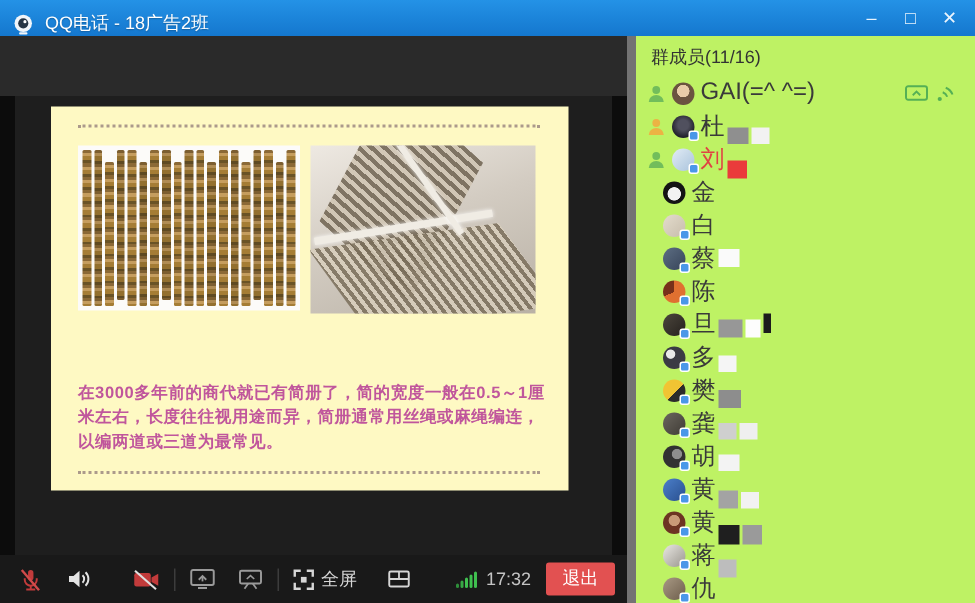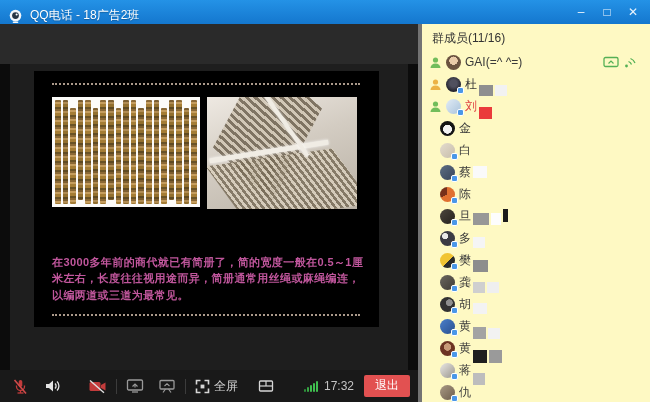--- a/index.html
+++ b/index.html
@@ -17,21 +17,21 @@
   
   .content { display:flex; height:378px; }
 
   
   .video-area { position:relative; width:418px; height:378px; background:#1e1e1e; }
   .top-band   { position:absolute; top:0; left:0; right:0; height:40px; background:#2a2a2a; }
   .side-shade { position:absolute; top:40px; bottom:32px; width:10px; background:#0c0c0c; }
   .side-shade.l { left:0; } .side-shade.r { right:0; }
 
   
-  .slide { position:absolute; left:34px; top:47px; width:345px; height:256px; background:#000000; }
+  .slide { position:absolute; left:34px; top:47px; width:345px; height:256px; background:#fef9c3; }
   .dotline { border-top:2px dotted #ab9a8b; width:308px; margin-left:18px; }
   .dotline.top { margin-top:12px; }
   .dotline.bottom { margin-top:11px; }
   .images-row { display:flex; margin:12px 0 0 18px; }
   .bamboo-strips { width:148px; height:110px; background:#fcfbf9; display:flex; padding:3px 2px; }
   .strip { flex:1; margin:0 1px; border-radius:1px;
            background:repeating-linear-gradient(180deg,#7c5e30 0 2px,#b08c54 2px 4px,#93702f 4px 7px,#5f4a22 7px 9px); }
   .strip:nth-child(odd){ filter:brightness(1.12); }
   .strip:nth-child(4n){ height:96%; } .strip:nth-child(3n){ height:92%; align-self:flex-end; }
   .bamboo-photo { width:150px; height:112px; margin-left:7px; position:relative; overflow:hidden;
@@ -51,29 +51,29 @@
              display:flex; align-items:center; }
   .tb-icon { display:flex; align-items:center; justify-content:center; cursor:default; }
   .tb-div { width:1px; height:15px; background:#3c3c3c; margin:0 9px; }
   .tb-label { color:#d6d6d6; font-size:12px; margin-left:4px; }
   .signal { display:flex; align-items:flex-end; height:12px; margin-left:auto; }
   .sigbar { width:2px; margin-right:1px; border-radius:1px; }
   .time { color:#c4c4c4; font-size:12px; margin-left:5px; }
   .exit-btn { margin:0 8px 0 10px; padding:2px 11px 3px; border-radius:2px; color:#fff; font-size:12px; cursor:default; }
 
   
-  .members-panel { width:232px; height:378px; background:#fef9c3; border-left:4px solid #737373; overflow:hidden; }
+  .members-panel { width:232px; height:378px; background:#bef264; border-left:6px solid #737373; overflow:hidden; }
   .panel-header { padding:6px 0 4px 10px; font-size:12px; color:#333; }
   .member-row { height:22px; display:flex; align-items:center; padding-left:7px; }
   .presence { width:13px; height:13px; margin-right:4px; flex:none; }
   .no-presence { margin-left:11px; }
   .avatar { position:relative; width:15px; height:15px; border-radius:50%; margin-right:4px; flex:none; }
   .badge { position:absolute; right:-3px; bottom:-2px; width:7px; height:7px; border-radius:2px;
            background:#4a97e8; border:1px solid #fff; }
-  .m-name { font-size:12px; color:#3a3a3a; white-space:nowrap; }
+  .m-name { font-size:16px; color:#3a3a3a; white-space:nowrap; }
   .censor { display:inline-block; margin-left:2px; flex:none; }
   .row-icons { margin-left:auto; margin-right:14px; display:flex; align-items:center; gap:5px; }
 
   
   .av-photo-brown { background:radial-gradient(circle at 50% 38%,#e9cba9 0 34%,#6b5340 36% 72%,#43342a 100%); }
   .av-dark-navy   { background:radial-gradient(circle at 50% 42%,#50505e 0 30%,#22222c 70%); }
   .av-light-blue  { background:linear-gradient(135deg,#e2ecf5,#a9c3dc); }
   .av-black-white { background:radial-gradient(circle at 50% 55%,#f2f2f2 0 38%,#141414 42%); }
   .av-beige       { background:linear-gradient(135deg,#e4dccd,#c7bdab); }
   .av-steel-blue  { background:linear-gradient(135deg,#5d6e83,#374459); }

